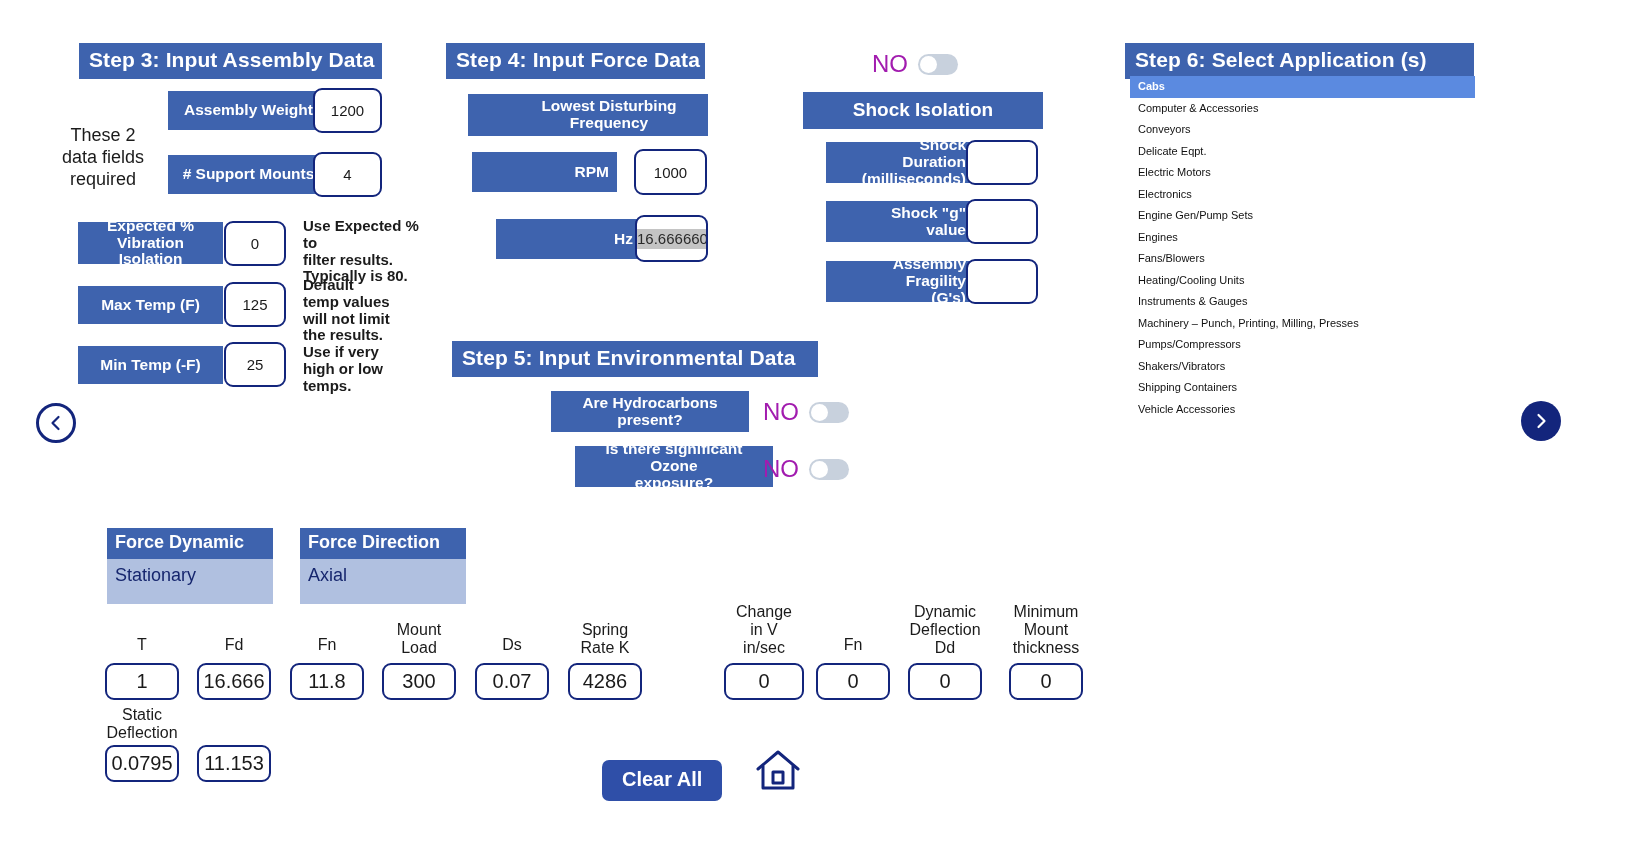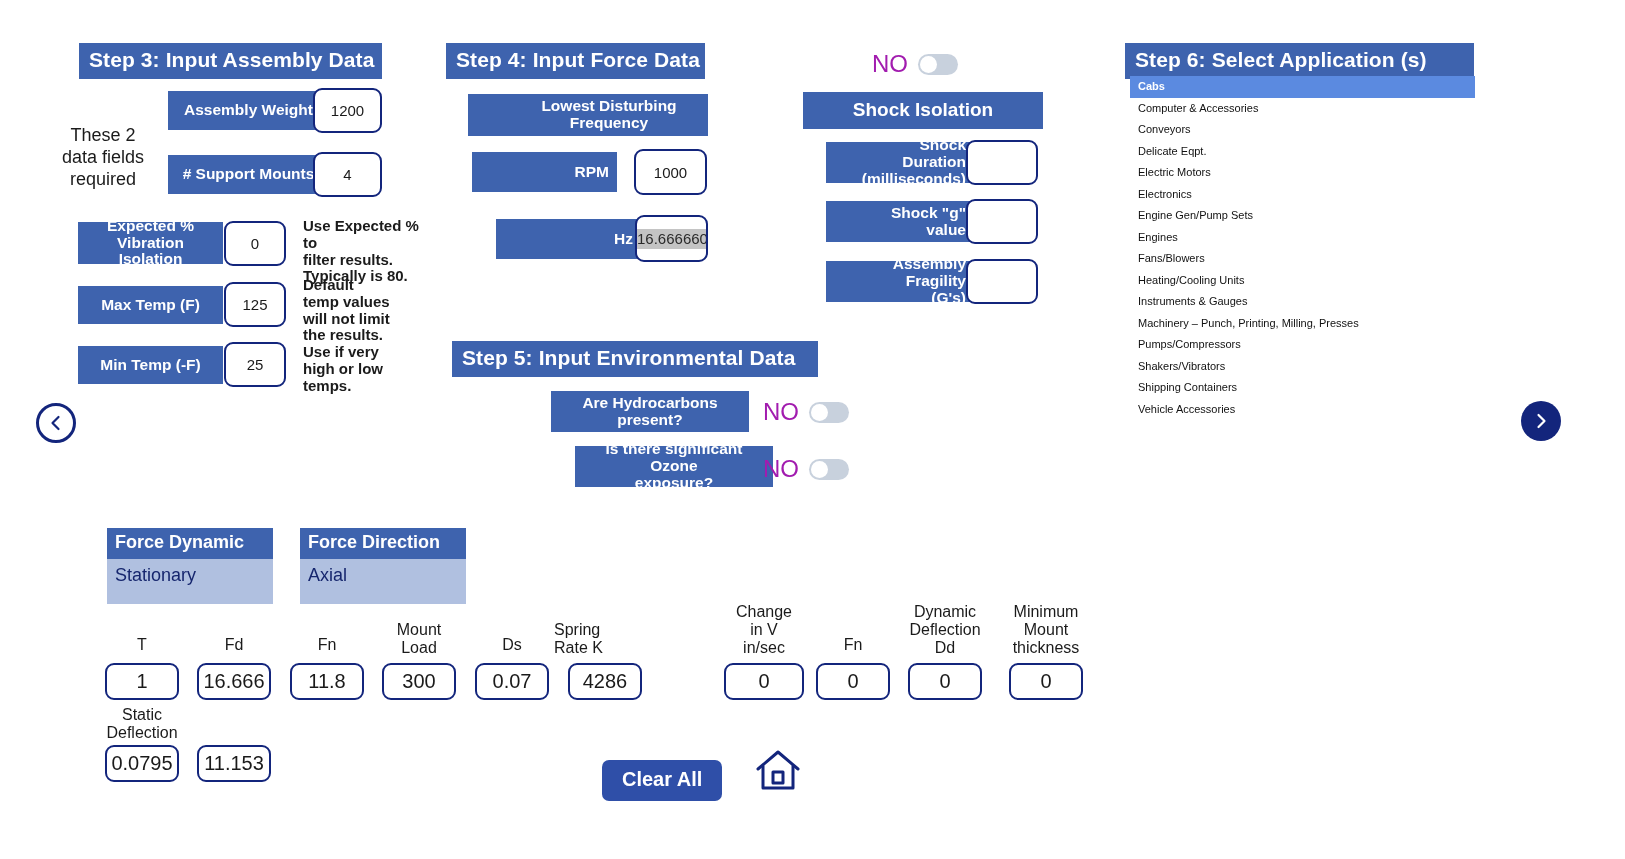--- a/index.html
+++ b/index.html
@@ -309,21 +309,21 @@
       <div class="abs res-box" style="left: 105px; top: 663px; width: 74px;">1</div>
       <div class="abs res-label" style="left: 183px; top: 636px; width: 102px; text-align: center; white-space: pre-line;">Fd</div>
       <div class="abs res-box" style="left: 197px; top: 663px; width: 74px;">16.666</div>
       <div class="abs res-label" style="left: 276px; top: 636px; width: 102px; text-align: center; white-space: pre-line;">Fn</div>
       <div class="abs res-box" style="left: 290px; top: 663px; width: 74px;">11.8</div>
       <div class="abs res-label" style="left: 368px; top: 621px; width: 102px; text-align: center; white-space: pre-line;">Mount
 Load</div>
       <div class="abs res-box" style="left: 382px; top: 663px; width: 74px;">300</div>
       <div class="abs res-label" style="left: 461px; top: 636px; width: 102px; text-align: center; white-space: pre-line;">Ds</div>
       <div class="abs res-box" style="left: 475px; top: 663px; width: 74px;">0.07</div>
-      <div class="abs res-label" style="left: 554px; top: 621px; width: 102px; text-align: left; white-space: pre-line;">Spring
+      <div class="abs res-label" style="left: 554px; top: 621px; width: 102px; text-align: center; white-space: pre-line;">Spring
 Rate K</div>
       <div class="abs res-box" style="left: 568px; top: 663px; width: 74px;">4286</div>
       <div class="abs res-label" style="left: 710px; top: 603px; width: 108px; text-align: center; white-space: pre-line;">Change
 in V
 in/sec</div>
       <div class="abs res-box" style="left: 724px; top: 663px; width: 80px;">0</div>
       <div class="abs res-label" style="left: 802px; top: 636px; width: 102px; text-align: center; white-space: pre-line;">Fn</div>
       <div class="abs res-box" style="left: 816px; top: 663px; width: 74px;">0</div>
       <div class="abs res-label" style="left: 894px; top: 603px; width: 102px; text-align: center; white-space: pre-line;">Dynamic
 Deflection

